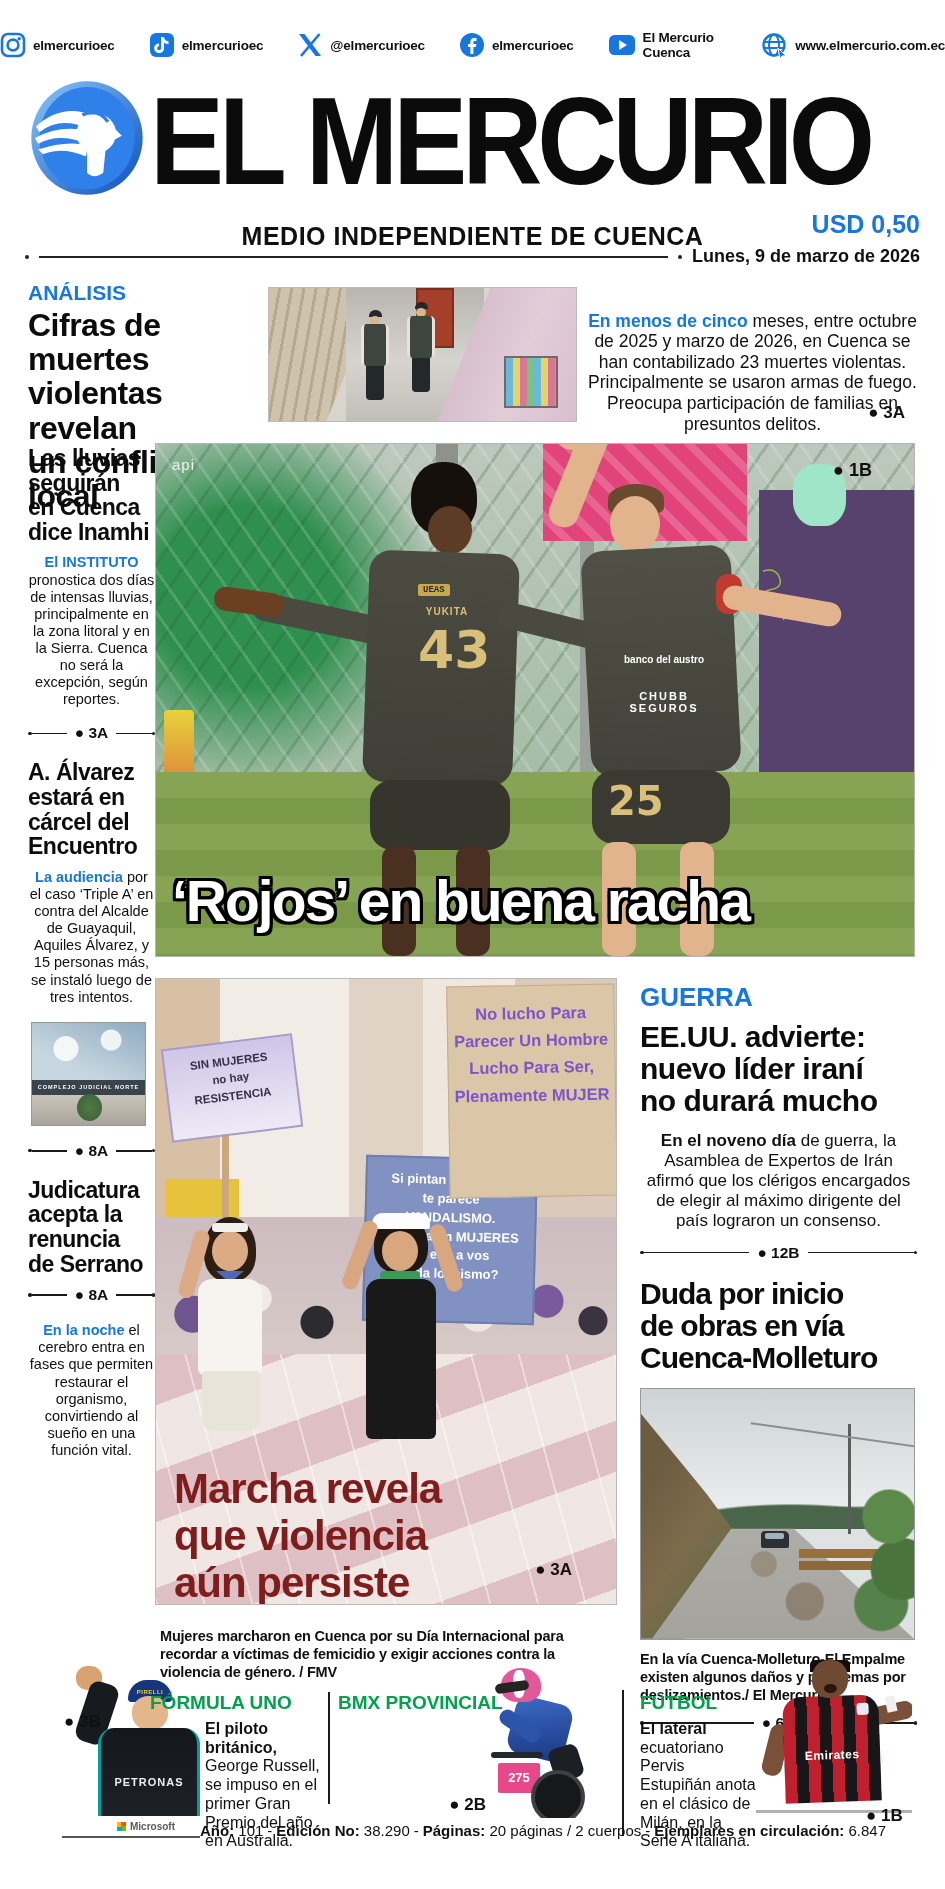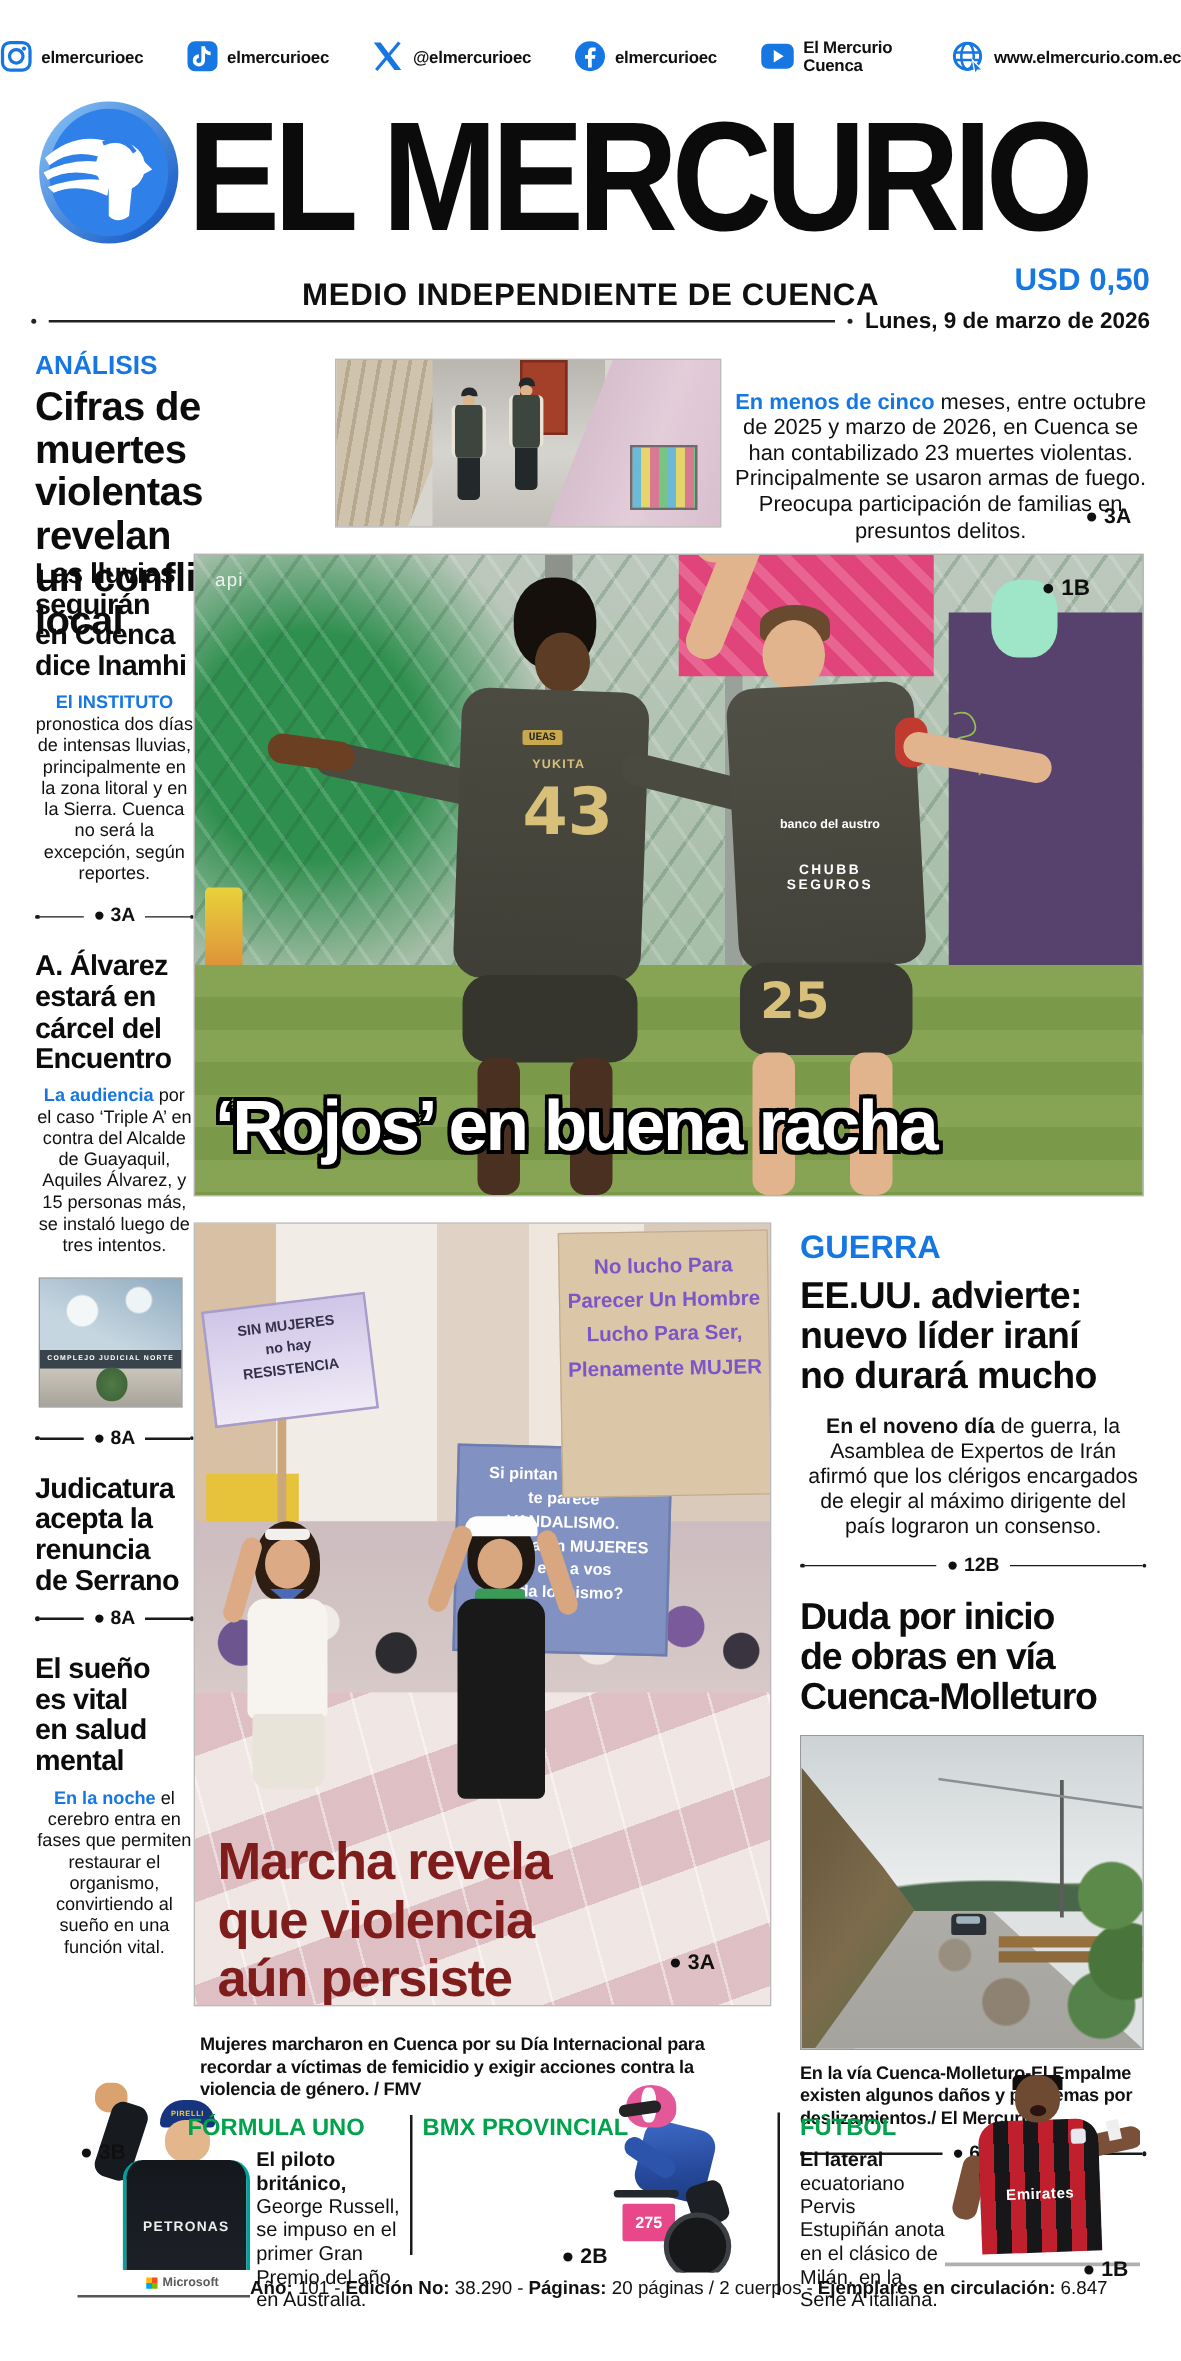--- a/index.html
+++ b/index.html
@@ -400,24 +400,20 @@
 renuncia
 de Serrano</h2>
     <div class="rule">
         <span class="enddot"></span>
         <span class="ln"></span>
         <span class="lbl">● 8A</span>
         <span class="ln"></span>
         <span class="enddot"></span>
       </div>
 
-    <h2 class="hl">El sueño
-es vital
-en salud
-mental</h2>
     <p class="para"><span class="lead">En la noche</span><span> el cerebro entra en fases que permiten restaurar el organismo, convirtiendo al sueño en una función vital.</span></p>
 
   </div>
 
   <div id="soccer" class="photo">
     <div class="fence"></div>
     <div class="post1"></div>
     <div class="post2"></div>
     <div class="banner-pink"></div>
     <div class="panel-purple">

